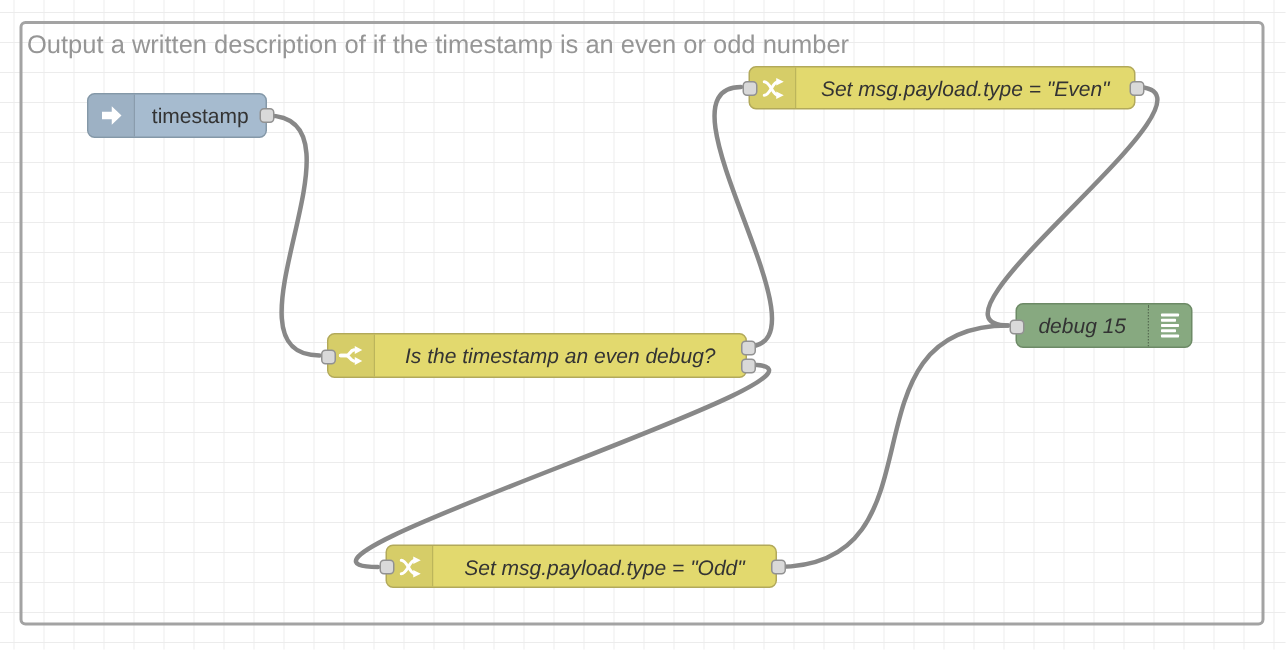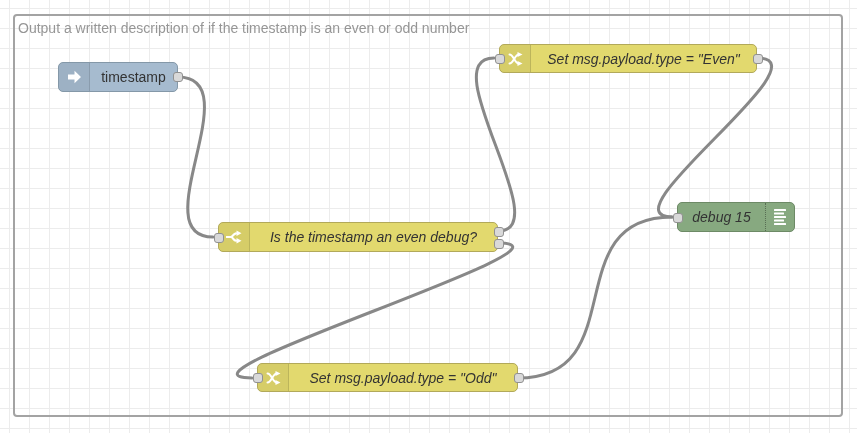--- a/index.html
+++ b/index.html
@@ -15,21 +15,21 @@
     background-position:9px 8px;
     font-family:"Liberation Sans", sans-serif;
   }
   .group-rect{
     position:absolute;left:13px;top:14px;width:826px;height:399px;
     border:2px solid #a3a3a3;border-radius:4px;
     background:transparent;
   }
   .comment{
     position:absolute;left:18px;top:20px;
-    font-size:14px;color:#969696;white-space:nowrap;
+    font-size:17px;color:#969696;white-space:nowrap;
   }
   svg.wires{position:absolute;left:0;top:0;}
   .wire{fill:none;stroke:#888888;stroke-width:3;stroke-linecap:round;}
   .node{
     position:absolute;box-sizing:border-box;
     border:1px solid #999;border-radius:5px;
     display:flex;align-items:stretch;
   }
   .node-inject{border-color:#8498a8;}
   .node-func{border-color:#b2a95a;}

